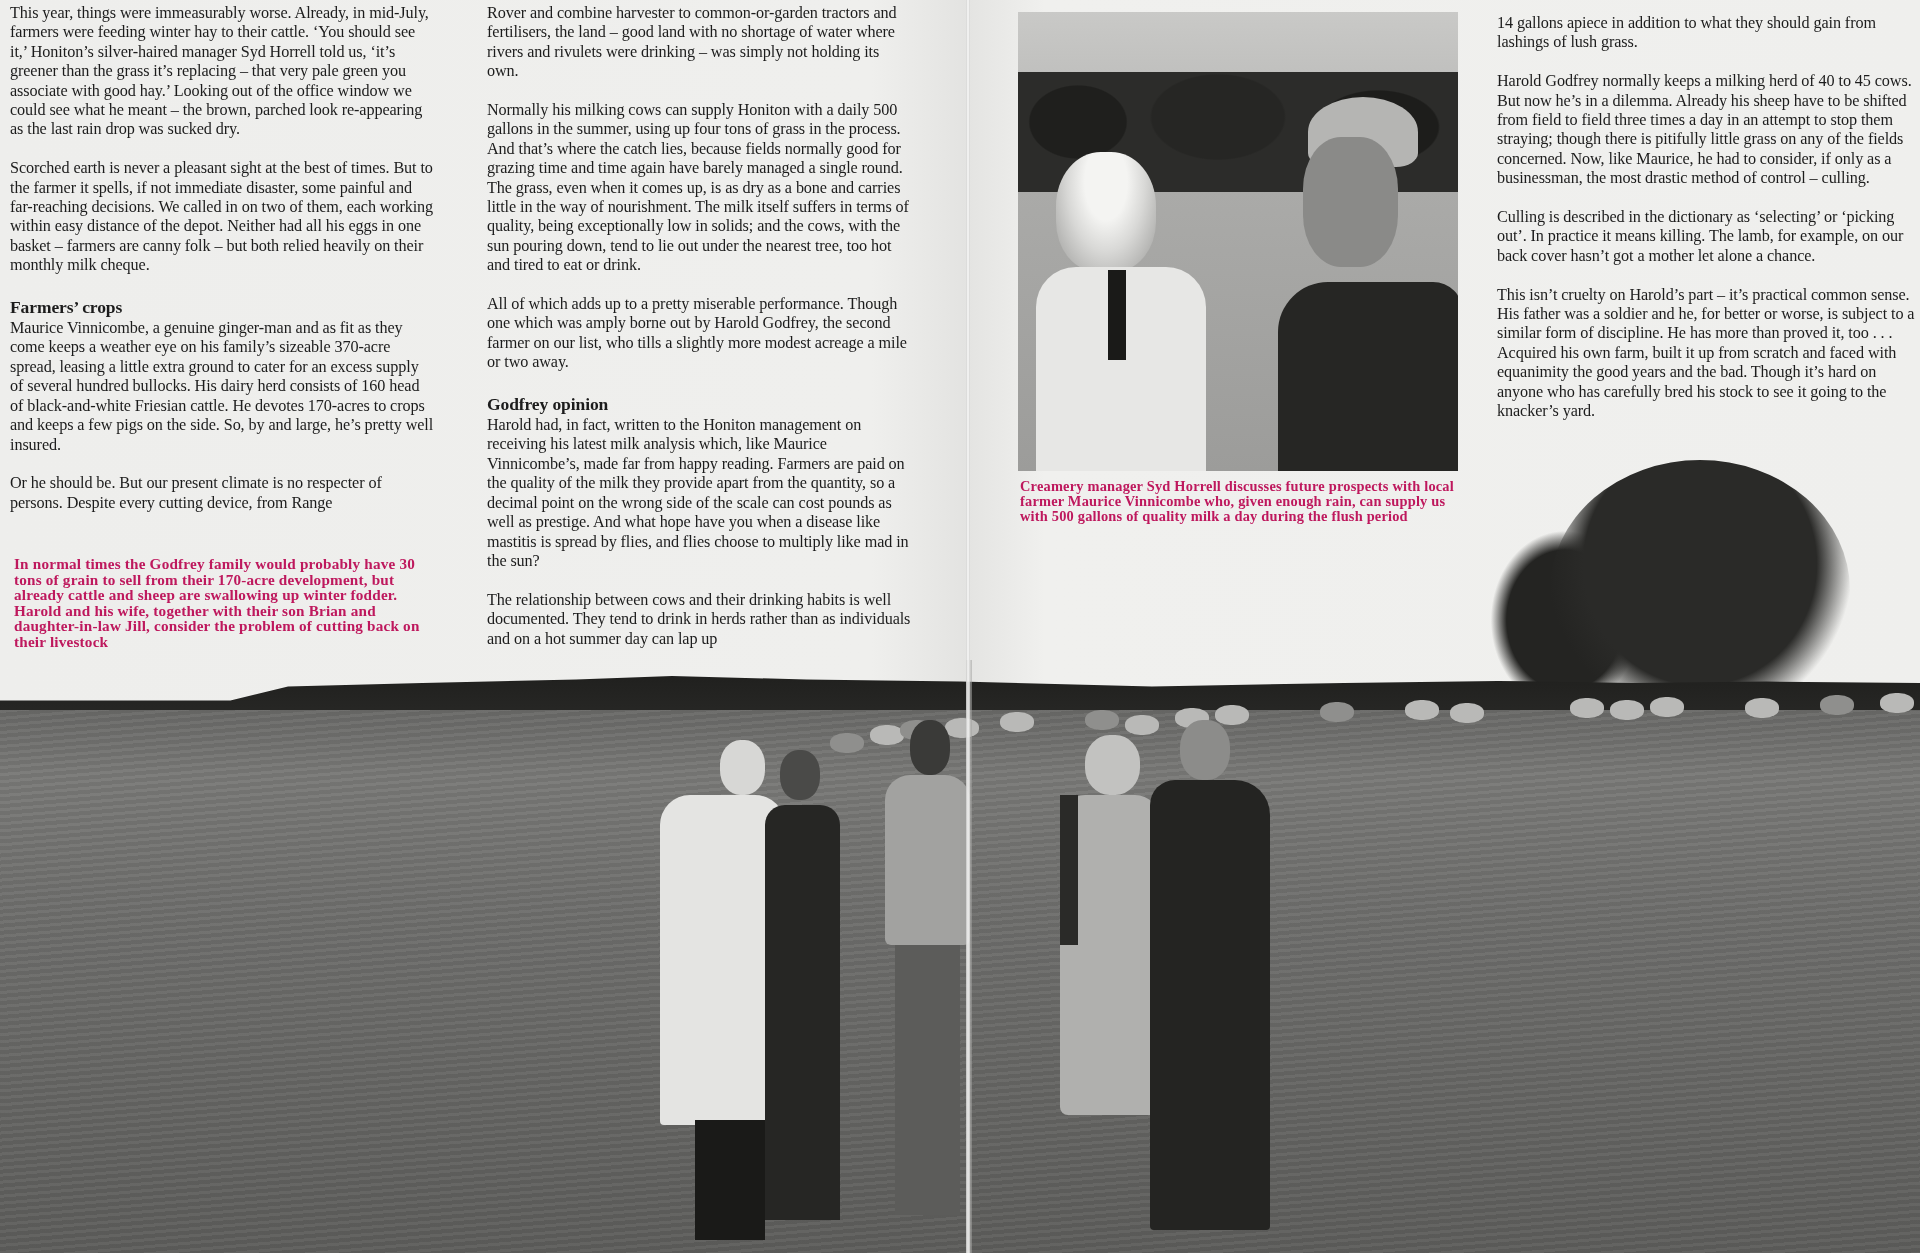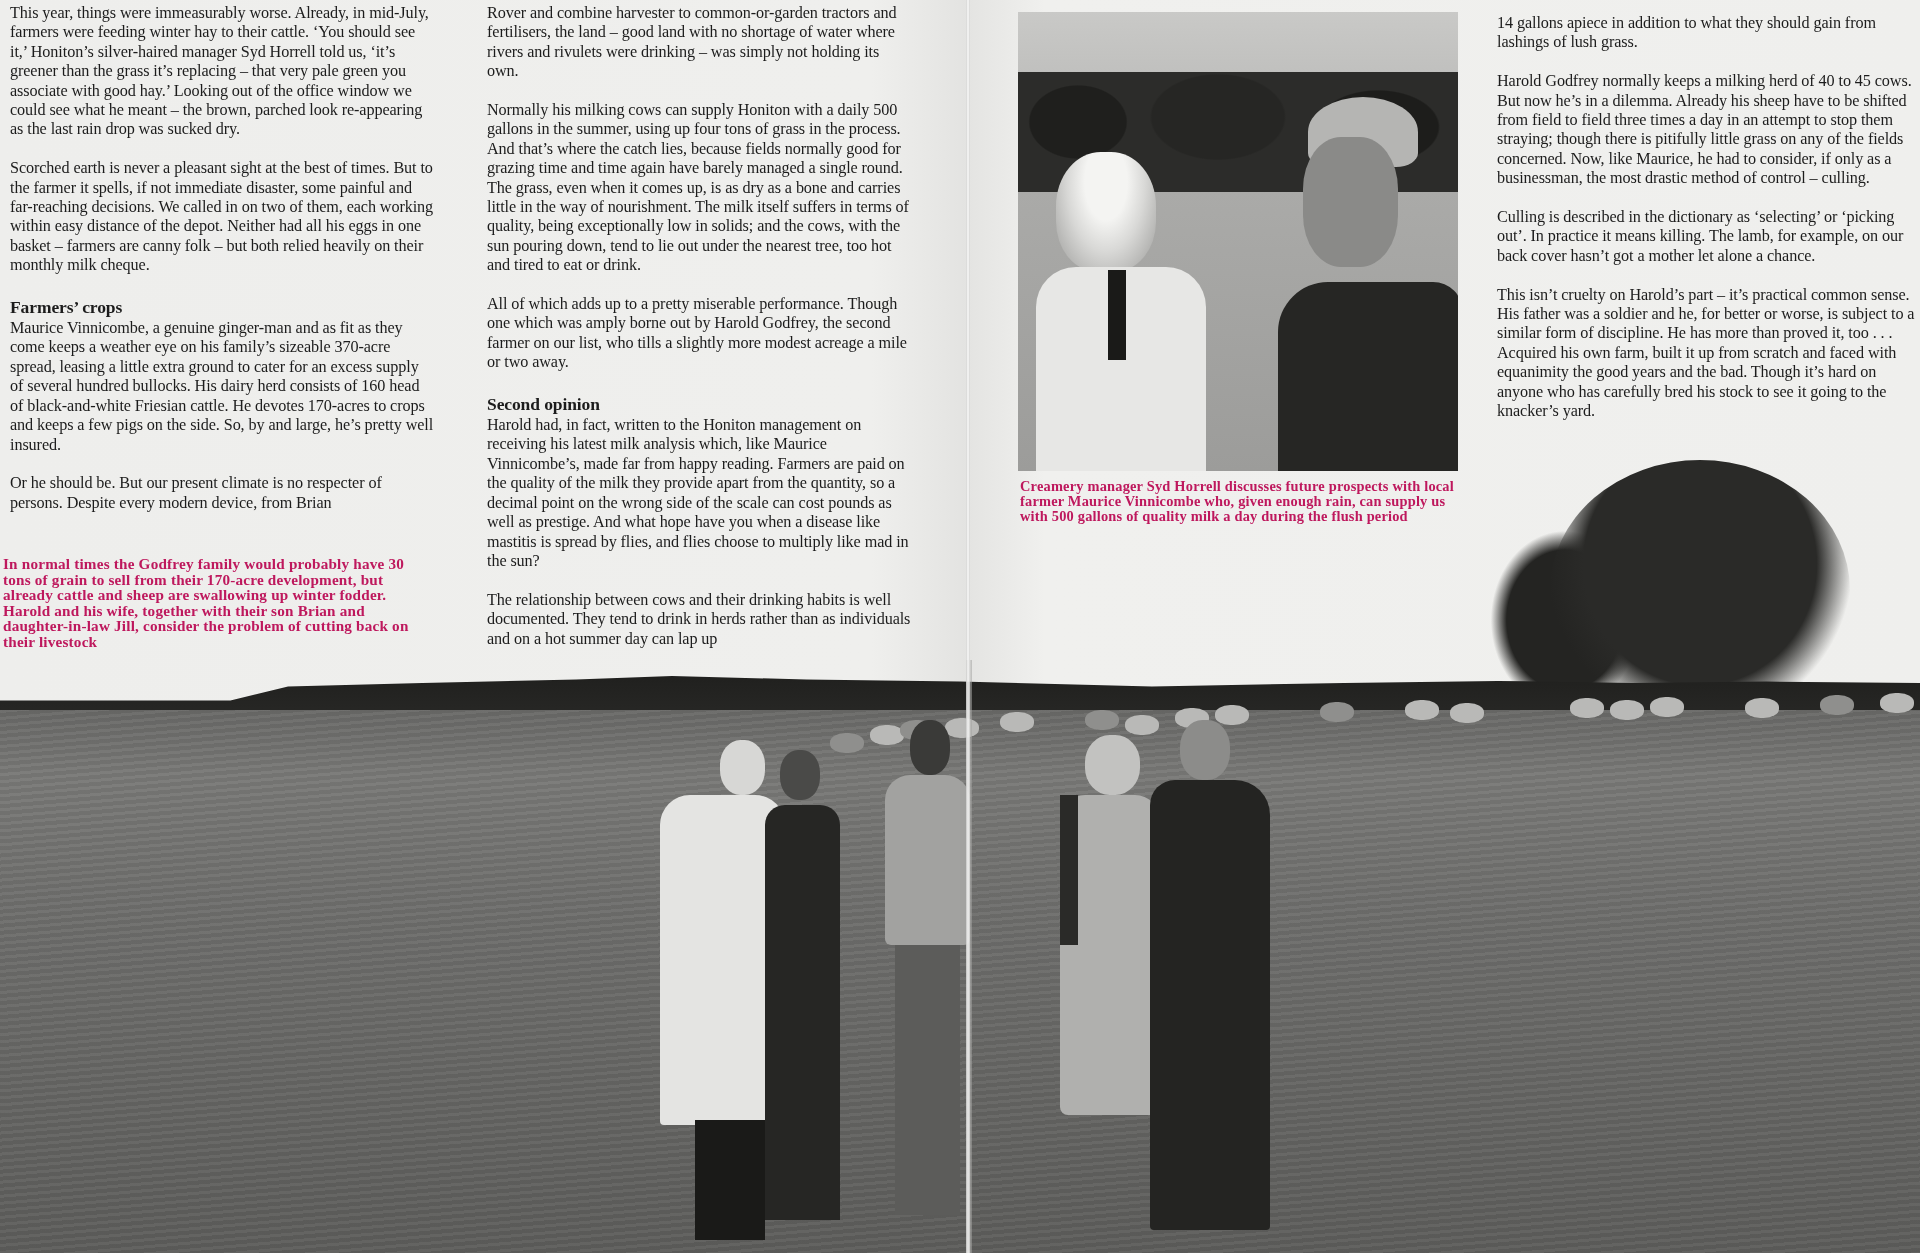--- a/index.html
+++ b/index.html
@@ -17,21 +17,21 @@
 
   .col { position:absolute; font-size:16.2px; line-height:19.4px; letter-spacing:-0.1px; z-index:3; }
   .col p { margin:0 0 19.4px 0; white-space:pre-line; }
   .col h2 { margin:0; font-size:17.5px; font-weight:bold; line-height:24px; }
   .col-1 { left:10px; top:4px; width:425px; }
   .col-2 { left:487px; top:4px; width:425px; }
   .col-3 { left:1497px; top:14px; width:425px; }
 
   .caption { position:absolute; font-weight:bold; color:#be185d; font-size:15.2px; line-height:15.6px;
     letter-spacing:0.2px; white-space:pre-line; z-index:3; }
-  .caption-left { left:3px; top:556px; width:430px; }
+  .caption-left { left:14px; top:556px; width:430px; }
   .caption-photo { left:1020px; top:479px; width:440px; font-size:14.4px; line-height:15.2px; }
 
   
   .photo-top { position:absolute; left:1018px; top:12px; width:440px; height:459px; overflow:hidden;
     background:linear-gradient(180deg,#c9c9c7 0%,#bdbdbb 18%,#3a3a38 22%,#2b2b29 40%,#8f8f8d 44%,#a7a7a5 70%,#999997 100%); z-index:2; }
   .photo-top .trees { position:absolute; left:0; top:60px; width:440px; height:120px;
     background:radial-gradient(ellipse 80px 60px at 60px 50px,#1f1f1d 60%,transparent 62%),
                radial-gradient(ellipse 110px 70px at 200px 45px,#262624 60%,transparent 62%),
                radial-gradient(ellipse 100px 60px at 360px 55px,#1d1d1b 60%,transparent 62%),
                #2c2c2a; }
@@ -71,30 +71,30 @@
 
 <div class="page-left"></div>
 <div class="page-right"></div>
 <div class="gutter"></div>
 
 <div class="col col-1">
   <p>This year, things were immeasurably worse. Already, in mid-July, farmers were feeding winter hay to their cattle. ‘You should see it,’ Honiton’s silver-haired manager Syd Horrell told us, ‘it’s greener than the grass it’s replacing – that very pale green you associate with good hay.’ Looking out of the office window we could see what he meant – the brown, parched look re-appearing as the last rain drop was sucked dry.</p>
   <p>Scorched earth is never a pleasant sight at the best of times. But to the farmer it spells, if not immediate disaster, some painful and far-reaching decisions. We called in on two of them, each working within easy distance of the depot. Neither had all his eggs in one basket – farmers are canny folk – but both relied heavily on their monthly milk cheque.</p>
   <h2>Farmers’ crops</h2>
   <p>Maurice Vinnicombe, a genuine ginger-man and as fit as they come keeps a weather eye on his family’s sizeable 370-acre spread, leasing a little extra ground to cater for an excess supply of several hundred bullocks. His dairy herd consists of 160 head of black-and-white Friesian cattle. He devotes 170-acres to crops and keeps a few pigs on the side. So, by and large, he’s pretty well insured.</p>
-  <p>Or he should be. But our present climate is no respecter of persons. Despite every modern device, from Brian</p>
+  <p>Or he should be. But our present climate is no respecter of persons. Despite every cutting device, from Range</p>
 </div>
 
 <div class="caption caption-left">In normal times the Godfrey family would probably have 30 tons of grain to sell from their 170-acre development, but already cattle and sheep are swallowing up winter fodder. Harold and his wife, together with their son Brian and daughter-in-law Jill, consider the problem of cutting back on their livestock</div>
 
 <div class="col col-2">
   <p>Rover and combine harvester to common-or-garden tractors and fertilisers, the land – good land with no shortage of water where rivers and rivulets were drinking – was simply not holding its own.</p>
   <p>Normally his milking cows can supply Honiton with a daily 500 gallons in the summer, using up four tons of grass in the process. And that’s where the catch lies, because fields normally good for grazing time and time again have barely managed a single round. The grass, even when it comes up, is as dry as a bone and carries little in the way of nourishment. The milk itself suffers in terms of quality, being exceptionally low in solids; and the cows, with the sun pouring down, tend to lie out under the nearest tree, too hot and tired to eat or drink.</p>
   <p>All of which adds up to a pretty miserable performance. Though one which was amply borne out by Harold Godfrey, the second farmer on our list, who tills a slightly more modest acreage a mile or two away.</p>
-  <h2>Second opinion</h2>
+  <h2>Godfrey opinion</h2>
   <p>Harold had, in fact, written to the Honiton management on receiving his latest milk analysis which, like Maurice Vinnicombe’s, made far from happy reading. Farmers are paid on the quality of the milk they provide apart from the quantity, so a decimal point on the wrong side of the scale can cost pounds as well as prestige. And what hope have you when a disease like mastitis is spread by flies, and flies choose to multiply like mad in the sun?</p>
   <p>The relationship between cows and their drinking habits is well documented. They tend to drink in herds rather than as individuals and on a hot summer day can lap up</p>
 </div>
 
 <div class="photo-top" title="portrait-photo-two-men-in-field">
   <div class="trees"></div>
   <div class="field"></div>
   <div class="man-a">
     <div class="head"></div>
     <div class="coat"></div>

